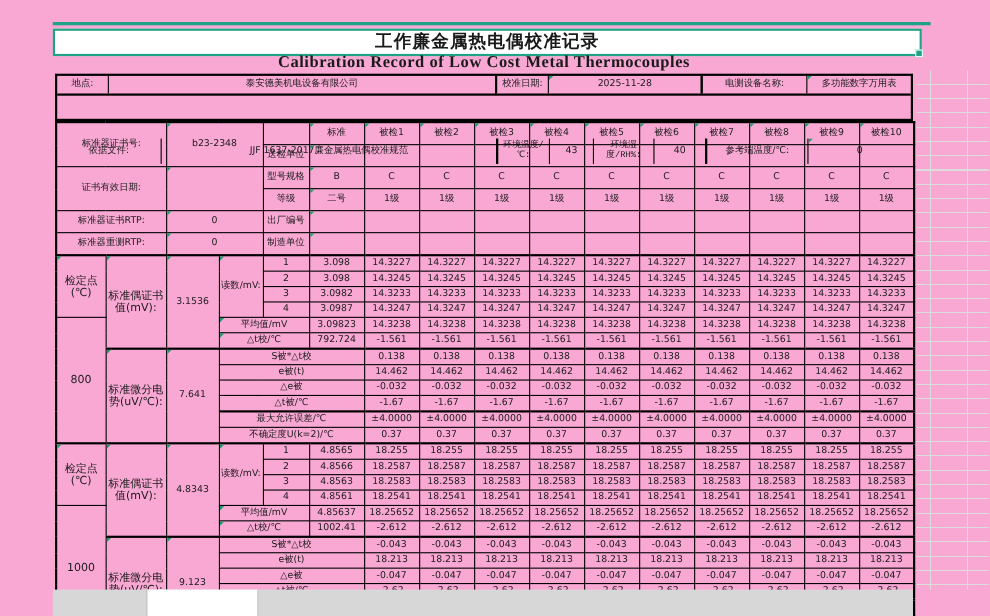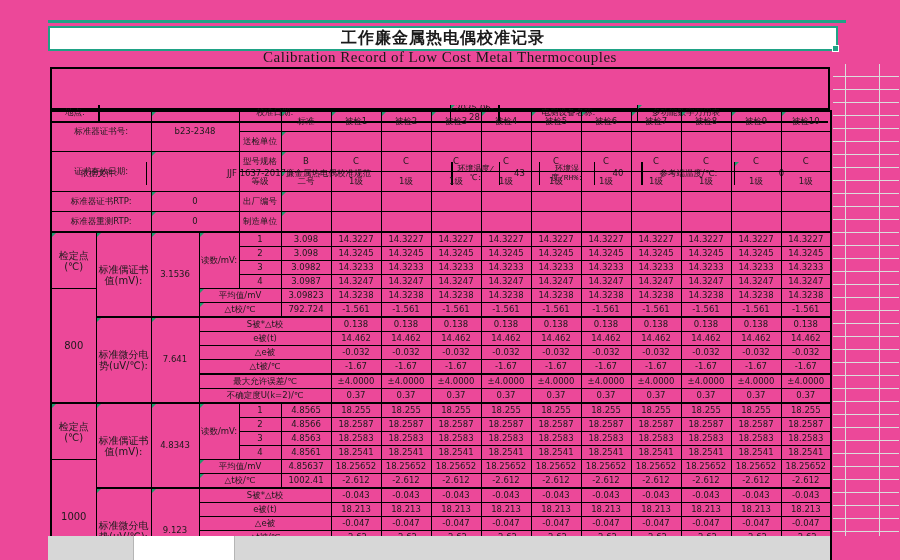--- a/index.html
+++ b/index.html
@@ -1,40 +1,40 @@
 <!DOCTYPE html>
 <html><head>
 <meta charset="utf-8">
 <style>
   html,body { margin:0; padding:0; background:#ffffff; }
   .page {
-    position:relative; width:900px; height:560px; background:#ec4899; overflow:hidden;
+    position:relative; width:900px; height:560px; background:#f9a8d4; overflow:hidden;
     font-family:"DejaVu Sans", sans-serif; color:#1a1a1a;
   }
   
   .sel-topline { position:absolute; left:48px; top:20px; width:798px; height:3px; }
   .title-box {
     position:absolute; left:48px; top:26px; width:790px; height:25px;
     box-sizing:border-box; border:2px solid #1fa386;
     display:flex; align-items:center; justify-content:center;
     font-size:16px; font-weight:bold; letter-spacing:1px; background:#fff;
   }
   .fill-handle { position:absolute; right:-3px; bottom:-3px; width:5px; height:5px; border:1px solid #fff; }
   .subtitle {
     position:absolute; left:50px; top:49px; width:780px; height:17px;
     text-align:center; font-family:"Liberation Serif", serif;
-    font-weight:normal; font-size:15px; letter-spacing:0.5px;
+    font-weight:bold; font-size:15px; letter-spacing:0.5px;
   }
   
   .infobox {
     position:absolute; left:50px; top:67px; width:780px; height:43px;
     box-sizing:border-box; border:2px solid #000;
   }
   .inforow { display:grid; }
-  .inforow.r1 { grid-template-rows:16px; grid-template-columns:47px 352px 48px 139px 96px auto; border-bottom:2px solid #000;margin-top:36px; }
+  .inforow.r1 { grid-template-rows:16px; grid-template-columns:47px 352px 48px 139px 96px auto; border-bottom:2px solid #000; }
   .inforow.r2 { grid-template-rows:23px; grid-template-columns:95px 305px 48px 40px 55px 47px 93px auto;margin-top:39px; }
   .icell {
     display:flex; align-items:center; justify-content:center; text-align:center;
     font-size:8.5px; border-right:1px solid #000; position:relative; overflow:hidden; line-height:1.1;
   }
   .icell:last-child { border-right:none; }
   .icell.thickl { border-left:2px solid #000; margin-left:-1px; }
   .icell.small { font-size:8px;font-family:Liberation Mono, monospace; }
   
   #main-table {
@@ -80,22 +80,23 @@
   <div class="title-box">
     <span>工作廉金属热电偶校准记录</span>
     <span class="fill-handle" style="background:#1fa386;"></span>
   </div>
 
   <div class="subtitle">Calibration Record of Low Cost Metal Thermocouples</div>
 
   <div class="infobox">
     <div class="inforow r1">
       <div class="icell">地点:</div>
+      <div class="icell">泰安德美机电设备有限公司</div>
       <div class="icell thickl">校准日期:</div>
-      <div class="icell tri">2025-06-28</div>
+      <div class="icell tri">2025-11-28</div>
       <div class="icell thickl">电测设备名称:</div>
       <div class="icell tri">多功能数字万用表</div>
     </div>
     <div class="inforow r2">
       <div class="icell">依据文件:</div>
       <div class="icell">JJF 1637-2017廉金属热电偶校准规范</div>
       <div class="icell thickl small">环境温度/℃:</div>
       <div class="icell">43</div>
       <div class="icell small">环境湿度/RH%:</div>
       <div class="icell">40</div>

